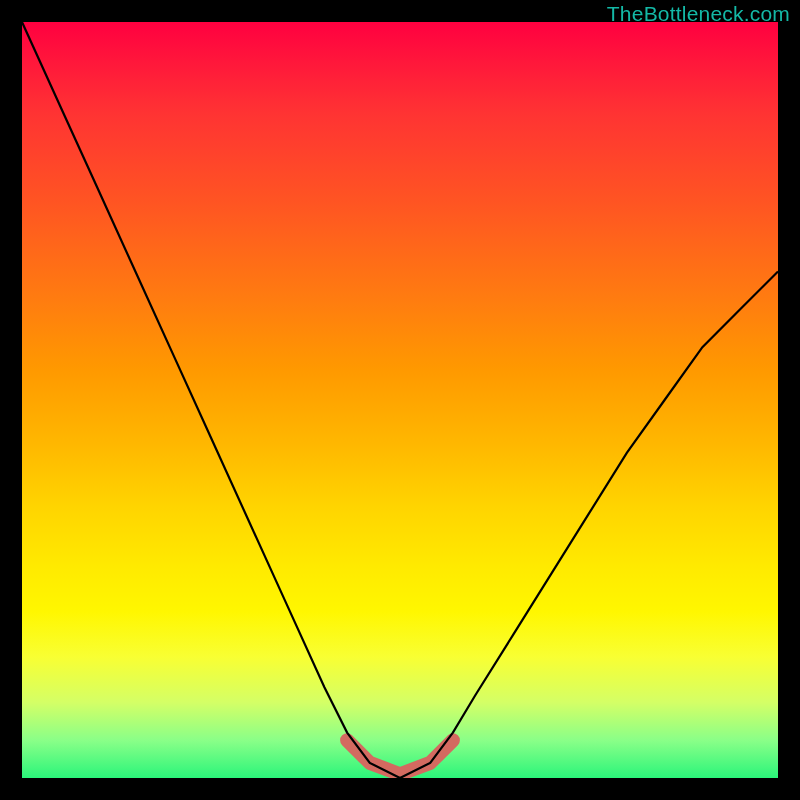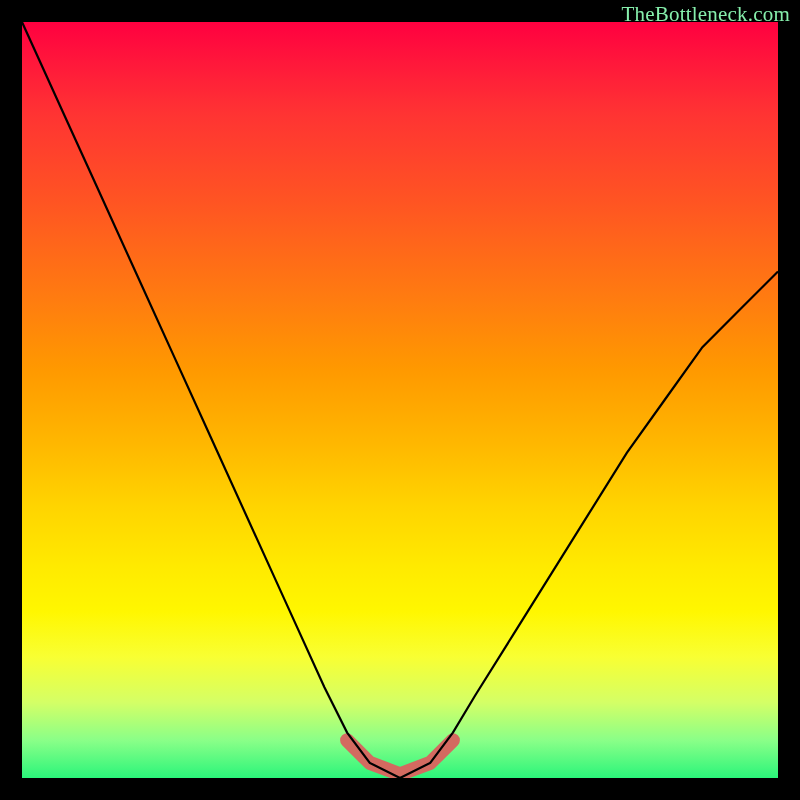--- a/index.html
+++ b/index.html
@@ -52,23 +52,23 @@
     fill: none;
     stroke: #d46a60;
     stroke-width: 14;
     stroke-linecap: round;
     stroke-linejoin: round;
   }
   .watermark {
     position: absolute;
     top: 2px;
     right: 10px;
-    font-family: Liberation Serif, serif;
+    font-family: Liberation Sans, sans-serif;
     font-size: 21px;
-    color: #86efac;
+    color: #14b8a6;
     letter-spacing: 0.2px;
     user-select: none;
   }
 </style>
 </head>
 <body>
 
 <div class="stage">
 
   <div class="plot">

